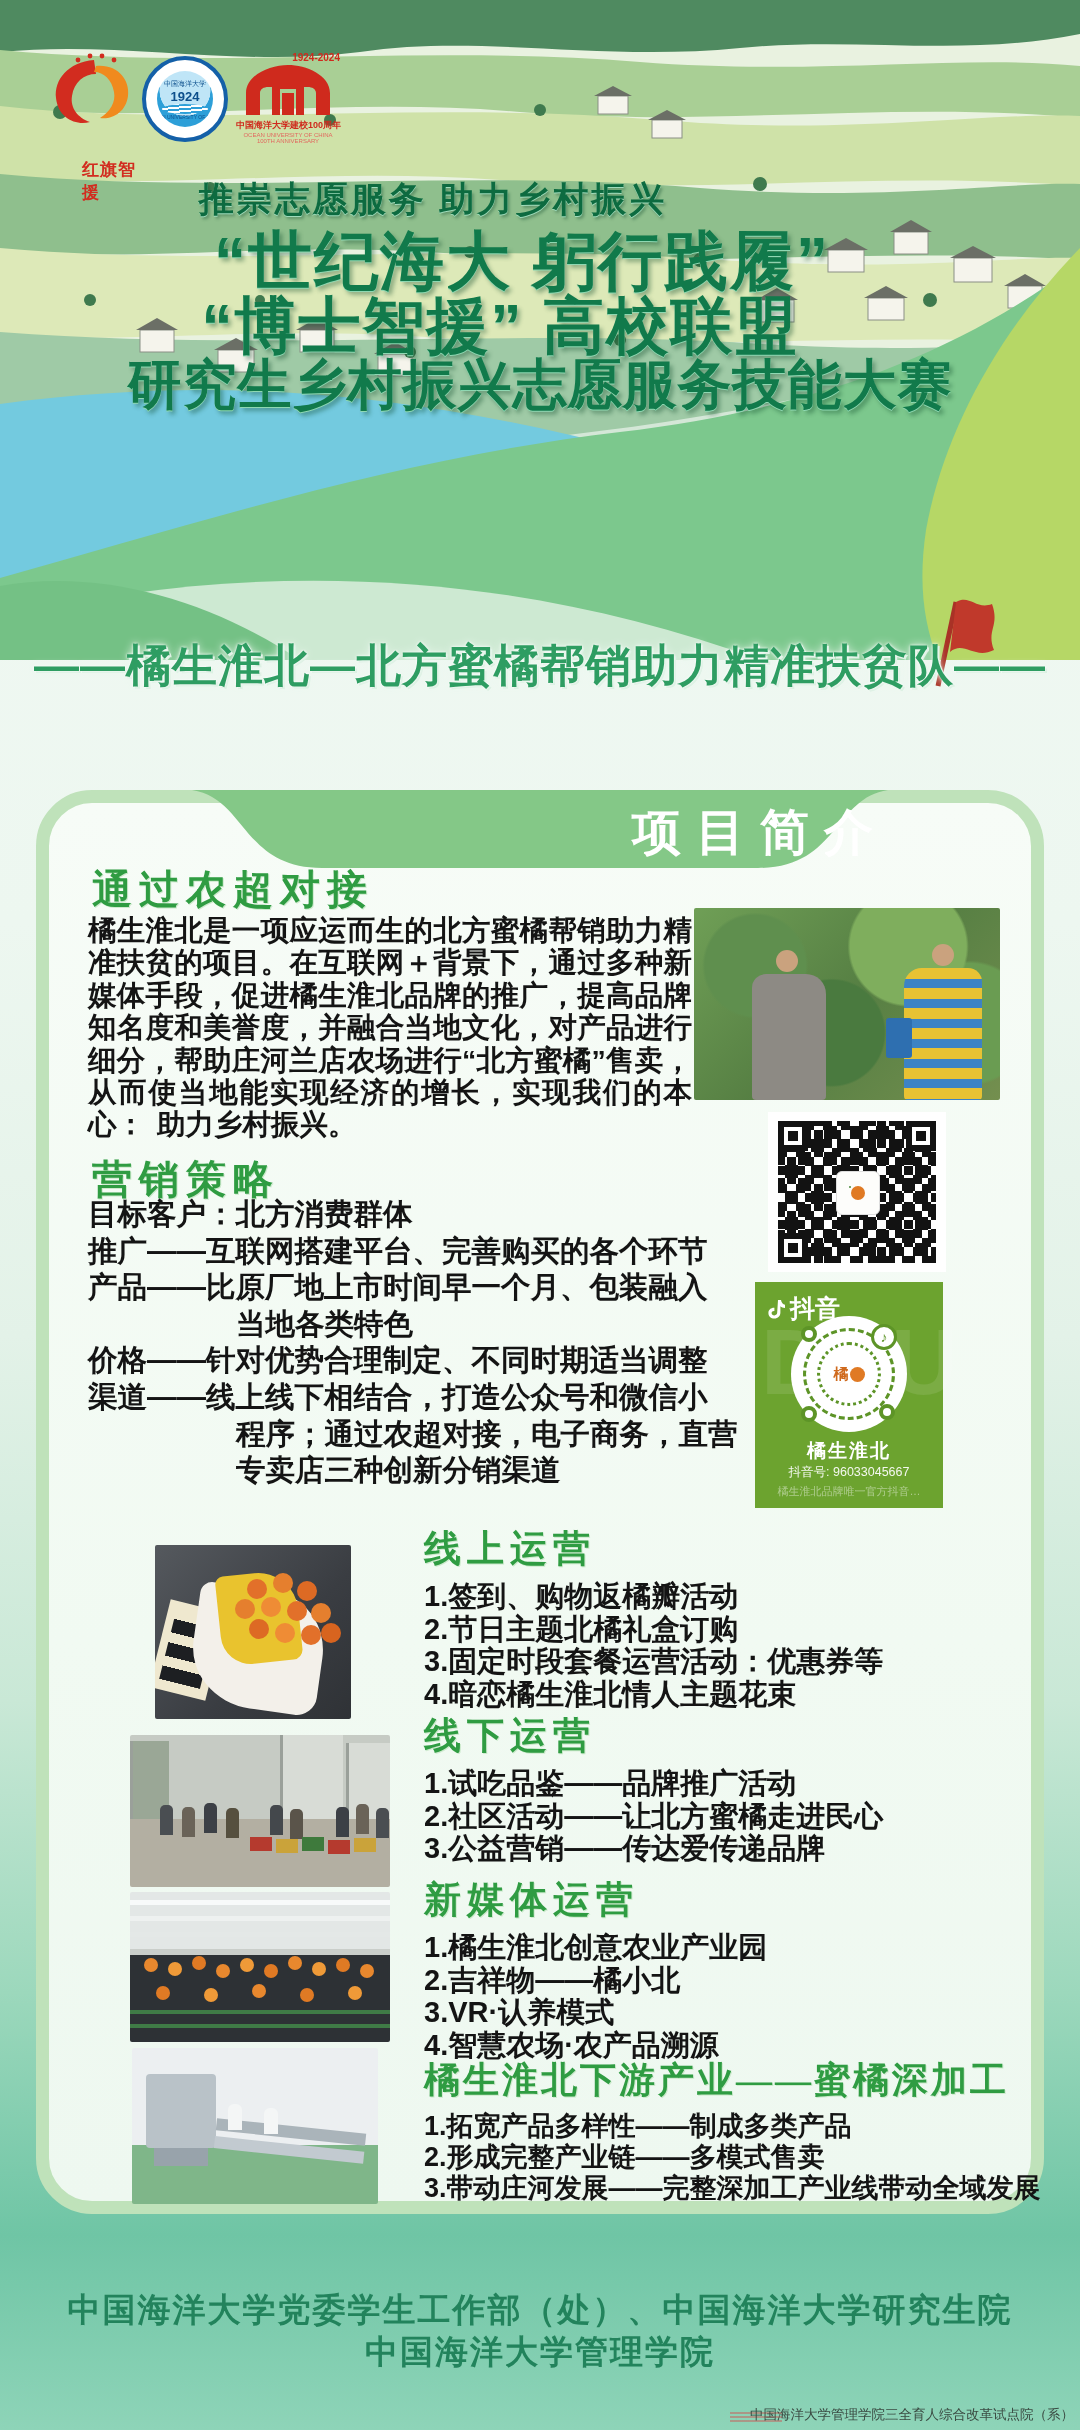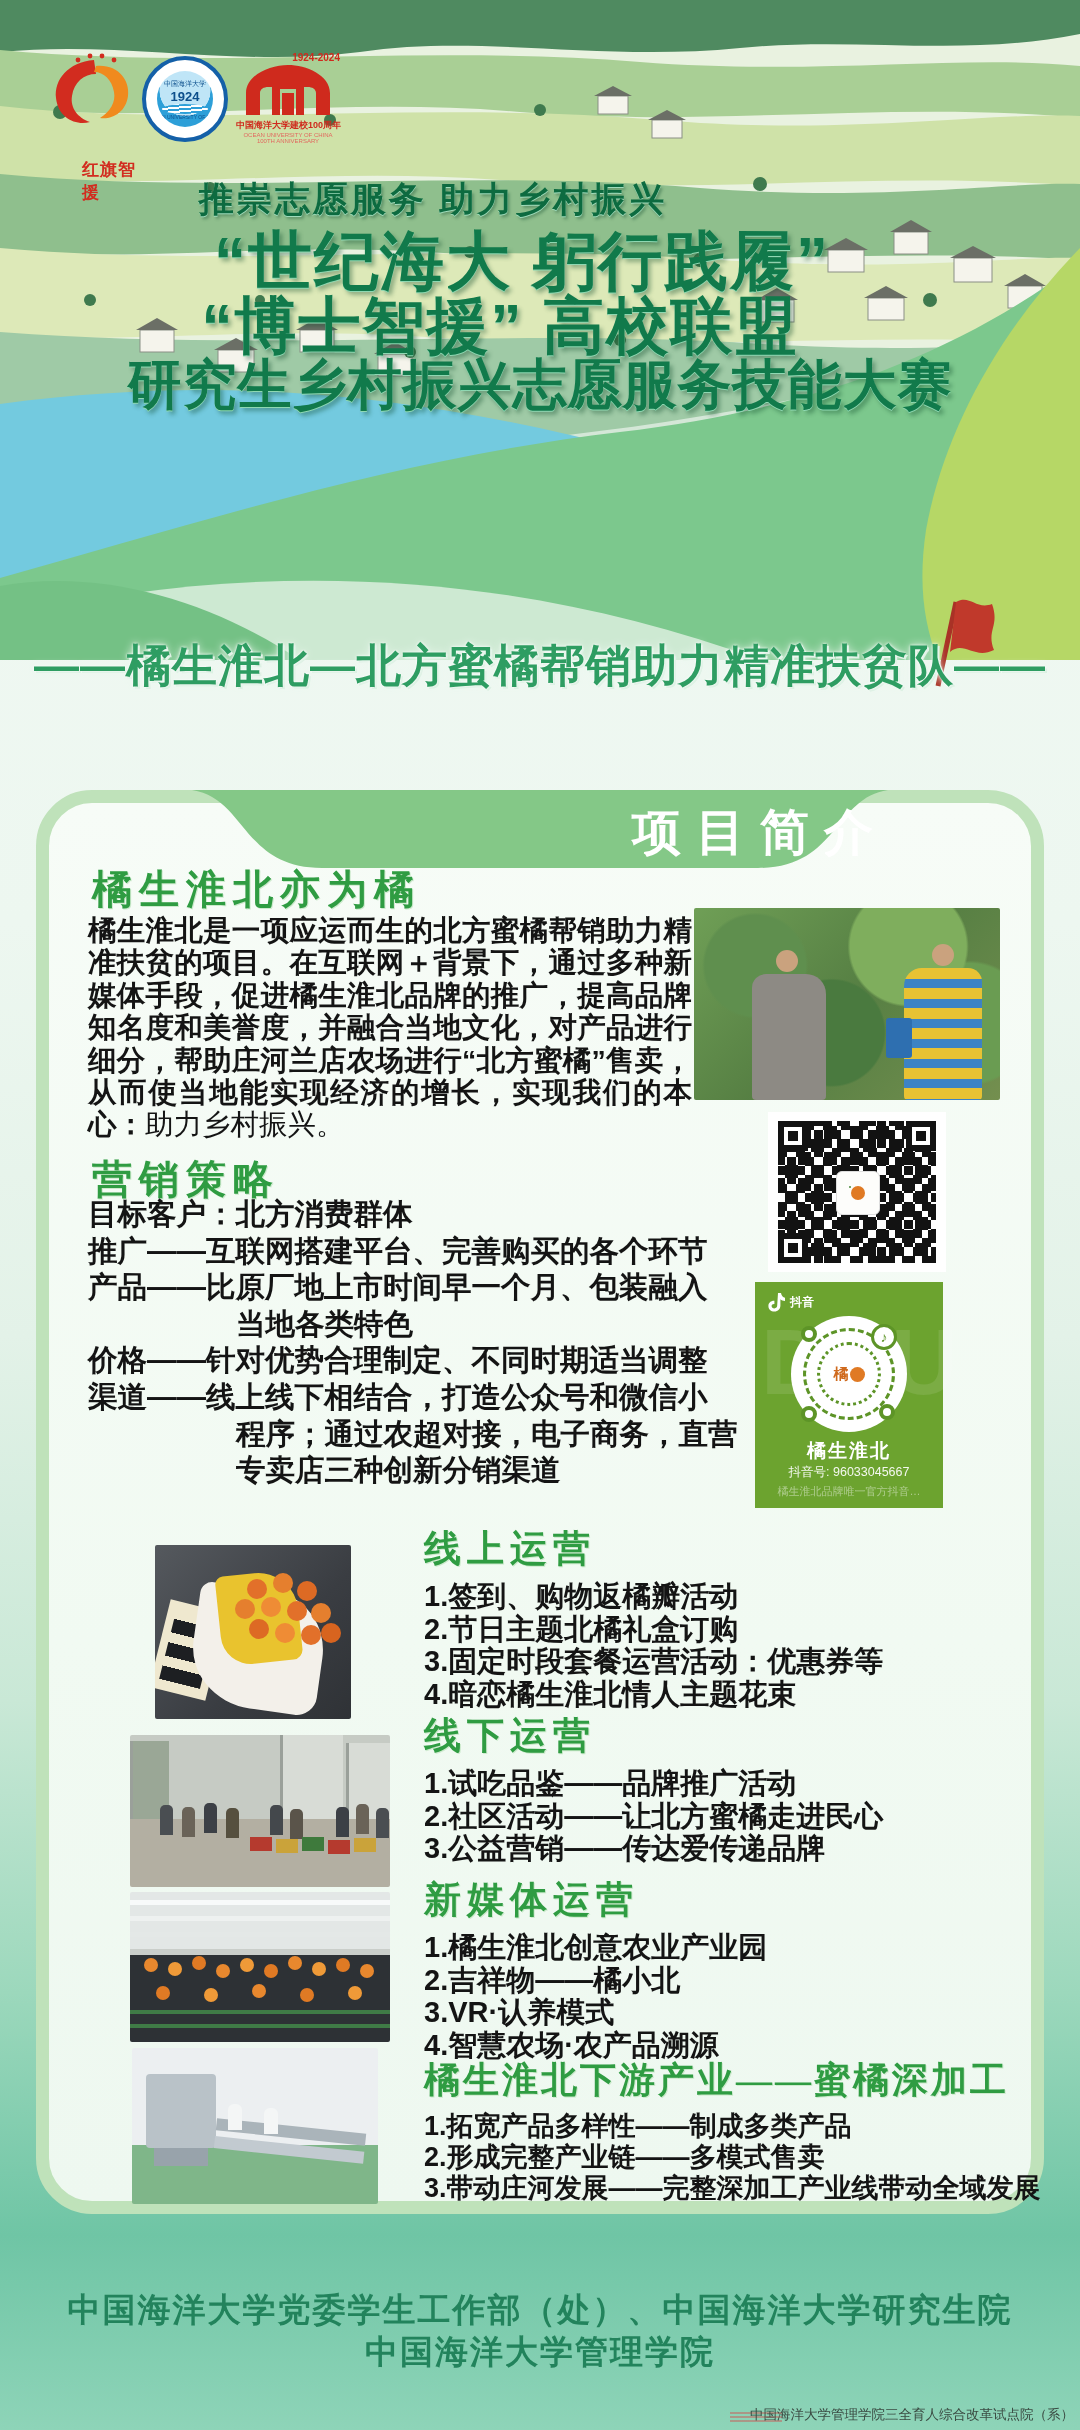--- a/index.html
+++ b/index.html
@@ -36,21 +36,21 @@
     letter-spacing:1px;text-shadow:0 0 3px #ffffff,0 0 8px #eaf7ee,2px 2px 0 #d8efe0;}
   .flag{left:922px;top:596px;width:84px;height:92px;}
   
   .card{left:36px;top:790px;width:1008px;height:1424px;background:linear-gradient(180deg,#f7fcf7 0%,#f1faf2 60%,#eef8f0 100%);
     border:13px solid #bfe2ba;border-radius:56px;box-sizing:border-box;}
   .card-banner{left:192px;top:790px;width:696px;height:78px;}
   .card-banner-text{left:192px;top:800px;width:696px;text-align:right;font-size:49px;font-weight:bold;color:#ffffff;letter-spacing:15px;}
   .h-green{color:#2f9c42;font-weight:bold;font-family:"Liberation Serif",serif;text-shadow:1px 1px 0 #cdeacd;}
   .sec1-head{left:92px;top:862px;font-size:40px;letter-spacing:7px;}
   .intro{left:88px;top:914px;width:604px;font-size:28.5px;line-height:32.4px;color:#141414;font-weight:600;text-align:justify;}
-  .intro b{font-weight:400;}
+  .intro b{font-weight:700;margin-left:12px;}
   .mkt-head{left:92px;top:1152px;font-size:40px;letter-spacing:7px;}
   .mkt{left:88px;top:1196px;width:620px;font-size:29.5px;line-height:36.6px;color:#141414;font-weight:600;}
   .mkt .ln{white-space:nowrap;}
   .mkt .ind{padding-left:148px;}
   
   .ops{width:620px;color:#141414;}
   .ops .oh{font-size:37px;letter-spacing:6px;margin-bottom:6px;}
   .ops .oi{font-size:29px;line-height:32.6px;font-weight:600;white-space:nowrap;}
   .ops-0{left:424px;top:1524px;}
   .ops-1{left:424px;top:1711px;}
@@ -99,21 +99,21 @@
     background:repeating-conic-gradient(#121212 0% 25%,transparent 0% 50%) 0 0/18px 18px,
                repeating-conic-gradient(#121212 0% 25%,transparent 0% 50%) 7px 5px/26px 26px,#fff;}
   .finder{position:absolute;width:30px;height:30px;border:6px solid #121212;background:#fff;box-sizing:border-box;}
   .finder:after{content:"";position:absolute;left:4px;top:4px;width:10px;height:10px;background:#121212;}
   .qr-logo{position:absolute;left:50%;top:50%;width:42px;height:42px;margin:-21px 0 0 -21px;background:#fdfdfb;border:1px solid #ddd;border-radius:6px;
     display:flex;align-items:center;justify-content:center;}
   .qr-logo .dot{width:14px;height:14px;border-radius:50%;background:#e07a24;box-shadow:-8px -6px 0 -6px #4a8a3c;}
   
   .dy{left:755px;top:1282px;width:188px;height:226px;background:#6ca32f;color:#fff;}
   .dy .wm{position:absolute;left:6px;top:28px;font-size:92px;font-weight:bold;color:rgba(255,255,255,.10);letter-spacing:-4px;}
-  .dy-head{position:absolute;left:12px;top:10px;display:flex;align-items:center;gap:5px;font-size:12px;font-weight:bold;}
+  .dy-head{position:absolute;left:12px;top:10px;display:flex;align-items:center;gap:5px;font-size:25px;font-weight:bold;}
   .dy-qr{position:absolute;left:50%;top:34px;width:116px;height:116px;margin-left:-58px;border-radius:50%;background:#fff;}
   .dy-ring{position:absolute;border-radius:50%;border:3px dashed #5d9427;}
   .dy-dot{position:absolute;width:16px;height:16px;border:4px solid #5d9427;border-radius:50%;background:#fff;box-sizing:border-box;}
   .dy-note{position:absolute;right:10px;top:8px;width:26px;height:26px;border-radius:50%;background:#fff;border:3px solid #5d9427;
     box-sizing:border-box;font-size:14px;color:#5d9427;text-align:center;line-height:20px;font-weight:bold;}
   .dy-center{position:absolute;left:50%;top:50%;width:40px;height:40px;margin:-20px 0 0 -20px;border-radius:8px;background:#fff;
     display:flex;align-items:center;justify-content:center;font-size:15px;color:#cf6a1e;font-weight:bold;}
   .dy-center i{width:15px;height:15px;border-radius:50%;background:#e07a24;display:inline-block;margin-left:1px;}
   .dy-name{position:absolute;left:0;top:156px;width:100%;text-align:center;font-size:19px;font-weight:bold;letter-spacing:2px;}
   .dy-id{position:absolute;left:0;top:182px;width:100%;text-align:center;font-size:12.5px;color:rgba(255,255,255,.92);}
@@ -234,21 +234,21 @@
     <path d="M34,6 C48,-2 54,14 70,8 C78,30 64,34 72,54 C52,64 42,44 28,56 Z" fill="#c0392b"></path>
   </svg>
   <div class="abs team-banner">——橘生淮北—北方蜜橘帮销助力精准扶贫队——</div>
 
   <div class="abs card"></div>
   <svg class="abs card-banner" viewBox="0 0 696 78">
     <path d="M0,0 L696,0 C642,8 646,78 566,78 L130,78 C50,78 54,8 0,0 Z" fill="#84c887"></path>
   </svg>
   <div class="abs card-banner-text">项目简介</div>
 
-  <div class="abs h-green sec1-head">橘生淮北亦为橘</div>
+  <div class="abs h-green sec1-head">通过农超对接</div>
   <p class="abs intro" style="margin:0"><span>橘生淮北是一项应运而生的北方蜜橘帮销助力精准扶贫的项目。在互联网＋背景下，通过多种新媒体手段，促进橘生淮北品牌的推广，提高品牌知名度和美誉度，并融合当地文化，对产品进行细分，帮助庄河兰店农场进行“北方蜜橘”售卖，从而使当地能实现经济的增长，实现我们的本心：</span><b>助力乡村振兴。</b></p>
 
   <div class="ph ph-orchard">
     <span class="fig-head" style="left:82px;top:42px"></span>
     <div class="fig-body1"></div>
     <span class="fig-head" style="left:238px;top:36px"></span>
     <div class="fig-body2"></div>
     <div class="bag"></div>
   </div>
 

